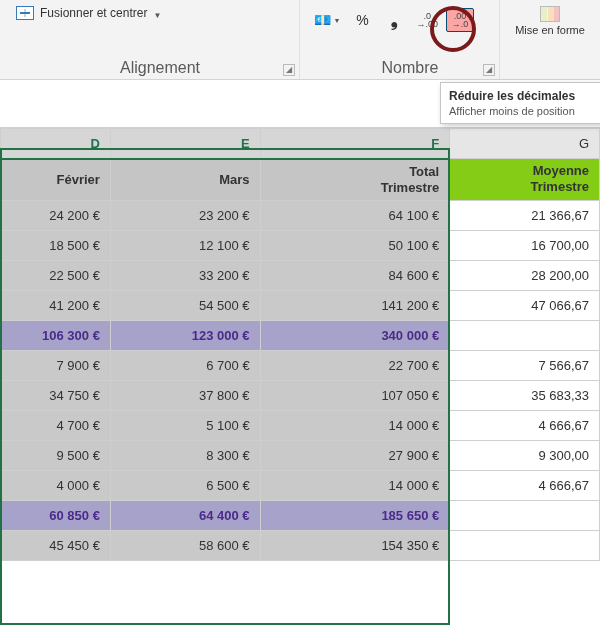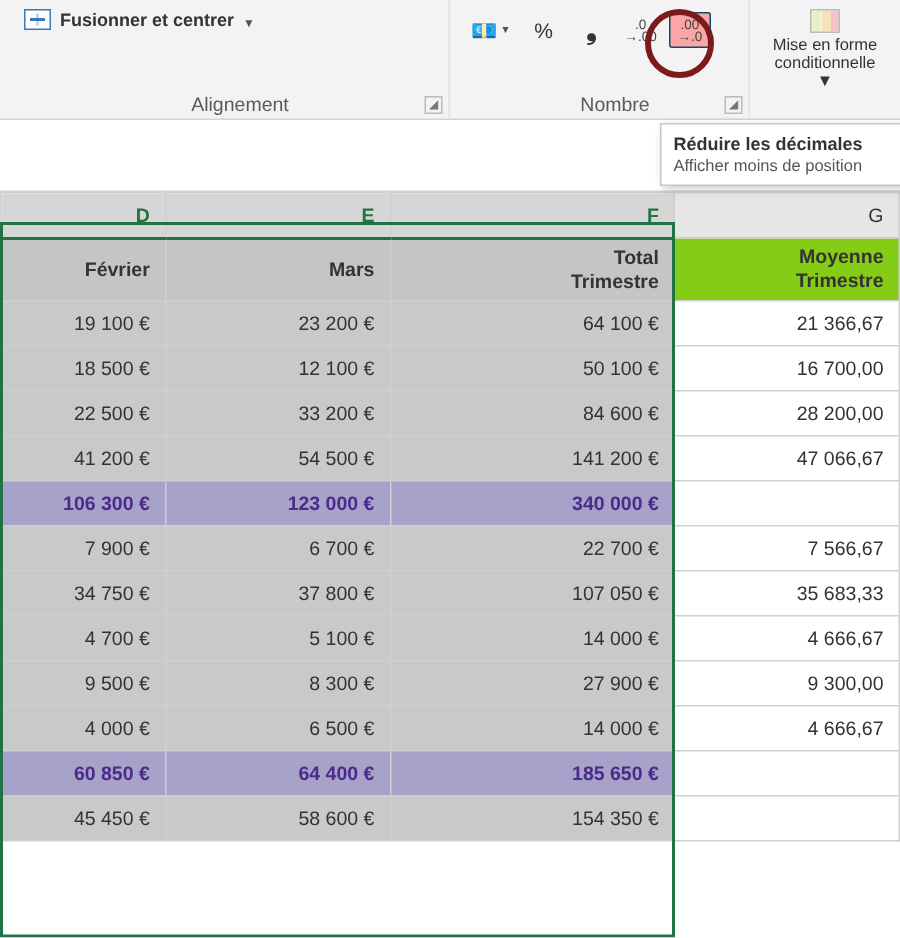--- a/index.html
+++ b/index.html
@@ -25,21 +25,21 @@
     display:flex;
     flex-direction:column;
     justify-content:flex-start;
     border-right:1px solid #e0e0e0;
   }
   .rgroup .glabel {
     position:absolute;
     bottom:2px;
     left:0; right:0;
     text-align:center;
-    font-size:13px;
+    font-size:16px;
     color:#5a5a5a;
     padding-left:21px;
   }
   .rgroup .launcher {
     position:absolute;
     bottom:3px; right:4px;
     width:12px;height:12px;
     border:1px solid #bbb;
     font-size:8px;
     color:#777;
@@ -47,21 +47,20 @@
     line-height:10px;
   }
   .merge-btn {
     display:flex;
     align-items:flex-end;
     gap:6px;
     padding:2px 6px;
     font-size:12px;
     color:#333;
     cursor:pointer;
-    font-weight:bold;
   }
   .merge-btn .caret { font-size:8px; color:#555; }
   .merge-icon {
     width:18px;height:14px;
     border:1px solid #3a79b7;
     position:relative;
     background:#fff;
   }
   .merge-icon::before {
     content:"";
@@ -220,21 +219,20 @@
     </div>
     <div class="red-circle"></div>
     <div class="glabel">Nombre</div>
     <div class="launcher">◢</div>
   </div>
 
   <div class="rgroup" style="width:100px;border-right:none">
     <div class="cond-btn">
       <div class="ci"></div>
       <span>Mise en forme</span>
-      <span><span>conditionnelle</span> <span class="caret">▼</span></span>
     </div>
   </div>
 </div>
 
 <div class="tooltip">
   <div class="tt-title">Réduire les décimales</div>
   <div class="tt-body">Afficher moins de position</div>
 </div>
 
 <div class="gap"></div>
@@ -260,21 +258,21 @@
     <td class="sel">
       <div class="two-line"><span>Total</span><br><span>Trimestre</span></div>
     </td>
     <td>
       <div class="two-line"><span>Moyenne</span><br><span>Trimestre</span></div>
     </td>
   </tr>
   </tbody>
     <tbody id="rows">
       <tr class="sel">
-        <td class="s">19 100 €</td>
+        <td class="s">24 200 €</td>
         <td class="s">23 200 €</td>
         <td class="s">64 100 €</td>
         <td class="n">21 366,67</td>
       </tr>
       <tr class="sel">
         <td class="s">18 500 €</td>
         <td class="s">12 100 €</td>
         <td class="s">50 100 €</td>
         <td class="n">16 700,00</td>
       </tr>

